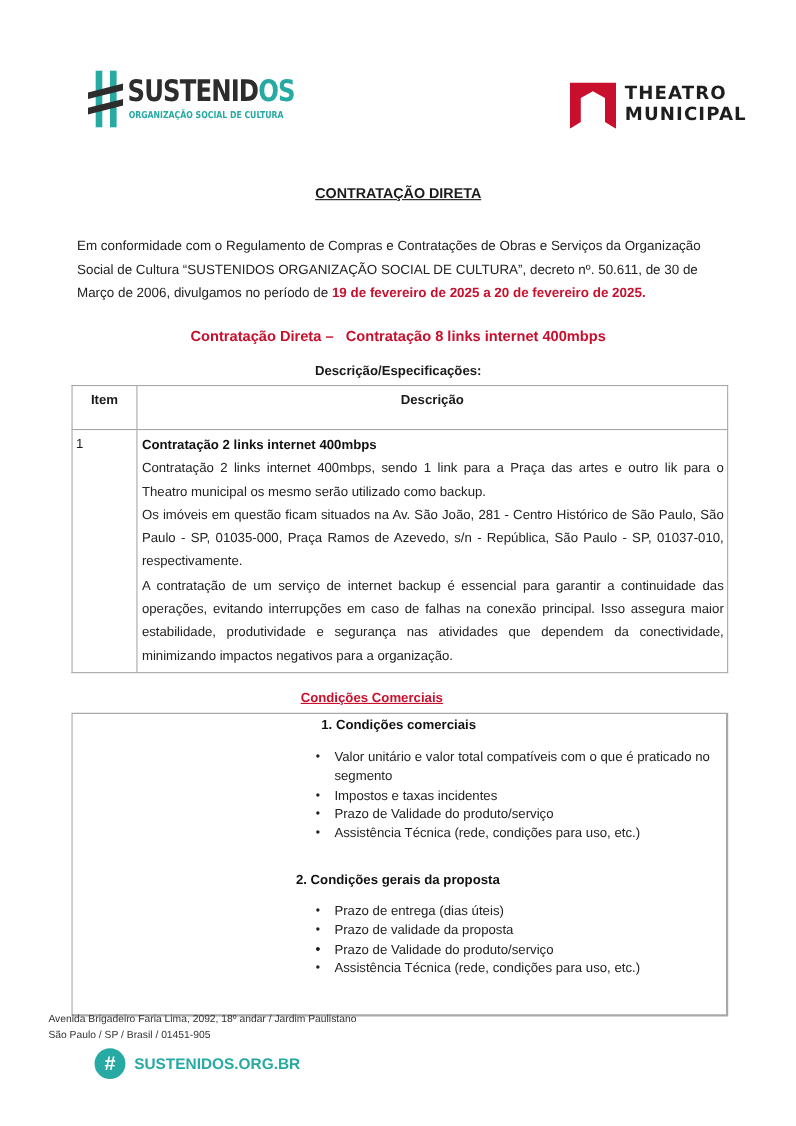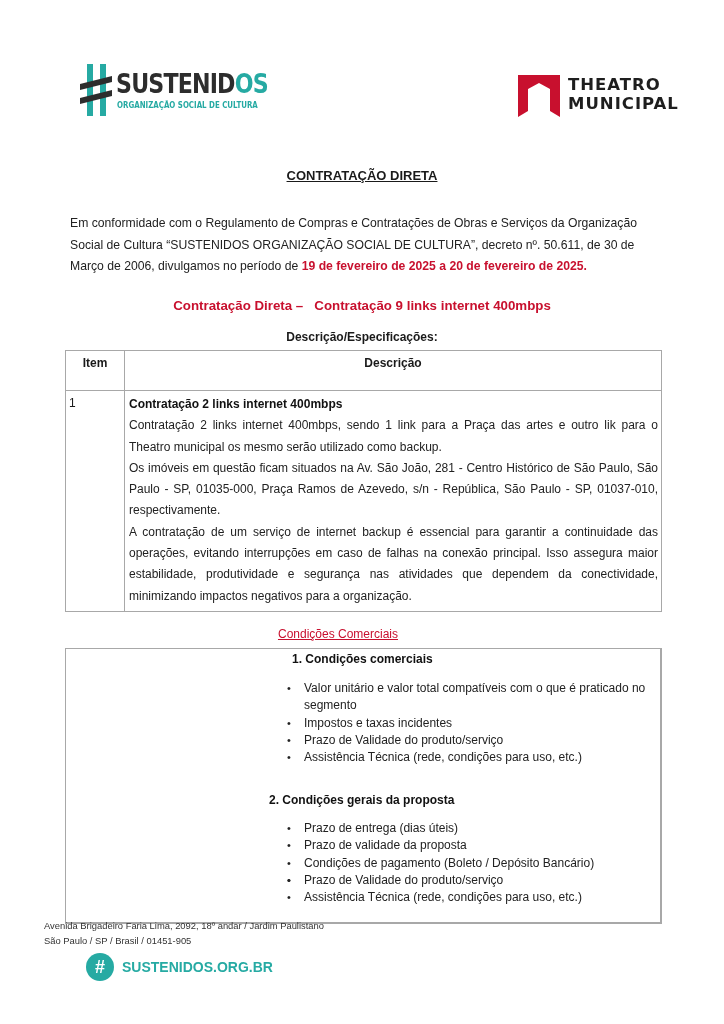--- a/index.html
+++ b/index.html
@@ -29,21 +29,21 @@
 
     
     .spec-table { position: absolute; left: 65px; top: 350px; width: 597px; border-collapse: collapse; font-size: 12px; }
     .spec-table th, .spec-table td { border: 1px solid #a8a8a8; vertical-align: top; }
     .spec-table th { height: 40px; font-weight: bold; padding-top: 5px; text-align: center; }
     .spec-table .col-item { width: 59px; }
     .spec-table td.item { padding: 5px 0 0 3px; }
     .spec-table td.desc { padding: 3px 3px 4px 4px; line-height: 21.3px; text-align: justify; color: #222; }
     .spec-table td.desc .bold { font-weight: bold; color: #111; }
 
-    .cond-title { position: absolute; left: 0; width: 676px; top: 627px; text-align: center; font-size: 12px; font-weight: normal; color: #c8102e; text-decoration: underline; }
+    .cond-title { position: absolute; left: 0; width: 676px; top: 627px; text-align: center; font-size: 12px; font-weight: bold; color: #c8102e; text-decoration: underline; }
 
     .cond-box { position: absolute; left: 65px; top: 648px; width: 597px; height: 276px; border: 1px solid #a8a8a8; border-bottom-width: 2px; border-right-width: 2px; }
     .cond-h { position: absolute; font-size: 12px; font-weight: bold; color: #111; }
     .cond-list { position: absolute; left: 221px; list-style: none; font-size: 12px; line-height: 17.3px; color: #222; }
     .cond-list li { position: relative; padding-left: 17px; width: 380px; }
     .cond-list li .bullet { position: absolute; left: 0; top: 0; font-size: 11px; }
 
     
     .footer-addr { position: absolute; left: 44px; top: 918px; font-size: 9.4px; line-height: 15px; color: #333; }
     .footer-logo { position: absolute; left: 86px; top: 953px; height: 30px; }
@@ -73,21 +73,21 @@
     <div>MUNICIPAL</div>
   </div>
 </div>
 
 <div class="title-block">
   <div>CONTRATAÇÃO DIRETA</div>
 </div>
 
 <p class="intro"><span>Em conformidade com o Regulamento de Compras e Contratações de Obras e Serviços da Organização Social de Cultura “SUSTENIDOS ORGANIZAÇÃO SOCIAL DE CULTURA”, decreto nº. 50.611, de 30 de Março de 2006, divulgamos no período de </span><span class="red">19 de fevereiro de 2025 a 20 de fevereiro de 2025.</span></p>
 
-<div class="subject">Contratação Direta –   Contratação 9 links internet 400mbps</div>
+<div class="subject">Contratação Direta –   Contratação 8 links internet 400mbps</div>
 <div class="spec-title">Descrição/Especificações:</div>
 
 <table class="spec-table">
   <thead>
     <tr>
       <th class="col-item">Item</th>
       <th>Descrição</th>
     </tr>
   </thead>
   <tbody>
@@ -111,21 +111,21 @@
     <li><span class="bullet">•</span><span>Valor unitário e valor total compatíveis com o que é praticado no segmento</span></li>
     <li><span class="bullet">•</span><span>Impostos e taxas incidentes</span></li>
     <li><span class="bullet">•</span><span>Prazo de Validade do produto/serviço</span></li>
     <li><span class="bullet">•</span><span>Assistência Técnica (rede, condições para uso, etc.)</span></li>
   </ul>
 
   <div class="cond-h" style="left:203px; top:144px;">2. Condições gerais da proposta</div>
   <ul class="cond-list" style="top:171px;">
     <li><span class="bullet">•</span><span>Prazo de entrega (dias úteis)</span></li>
     <li><span class="bullet">•</span><span>Prazo de validade da proposta</span></li>
-    <li><span class="bullet">•</span><span>Condições de pagamento (Boleto / Depósito Bancário)</span></li>
+    <li><span class="bullet">•</span></li>
     <li><span class="bullet">•</span></li>
     <li><span class="bullet">•</span><span>Prazo de Validade do produto/serviço</span></li>
     <li><span class="bullet">•</span><span>Assistência Técnica (rede, condições para uso, etc.)</span></li>
   </ul>
 </div>
 
 <div class="footer-addr">
   <div>Avenida Brigadeiro Faria Lima, 2092, 18º andar / Jardim Paulistano</div>
   <div>São Paulo / SP / Brasil / 01451-905</div>
 </div>

